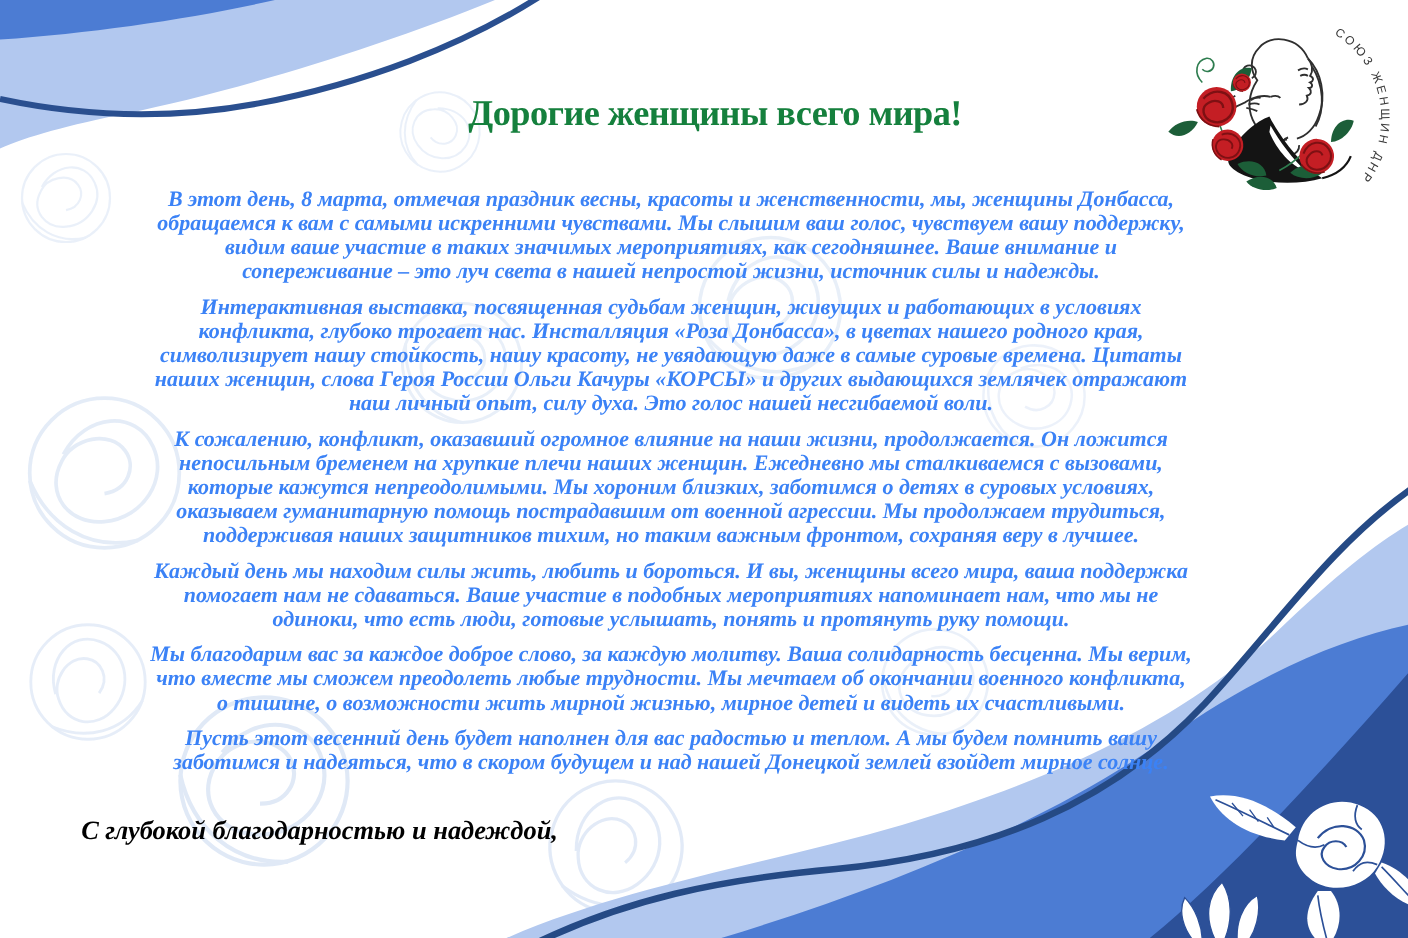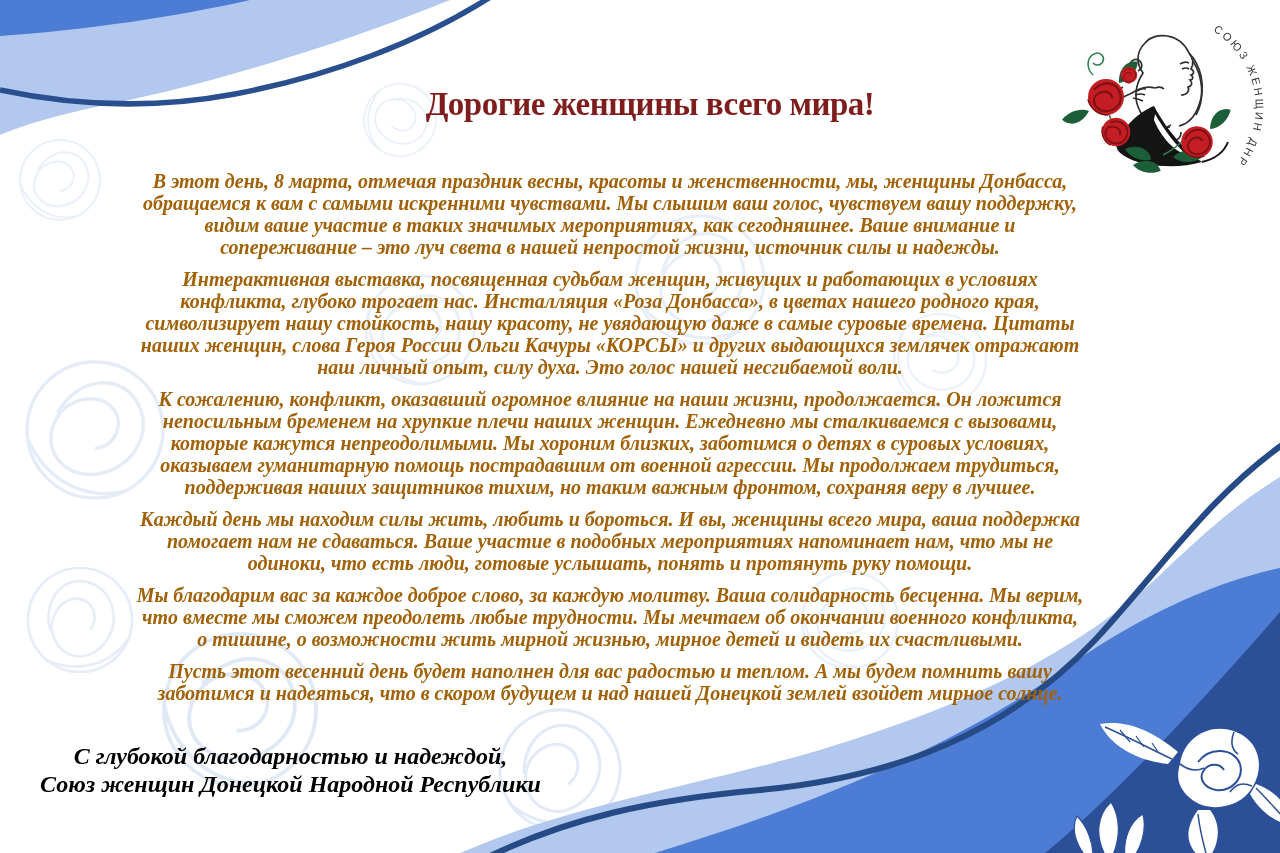--- a/index.html
+++ b/index.html
@@ -8,28 +8,28 @@
     width:1280px;height:853px;
     background:#ffffff;
     overflow:hidden;
     font-family:"Liberation Serif","DejaVu Serif",serif;
   }
   svg.decor{position:absolute;inset:0;z-index:0;}
   .content{position:absolute;inset:0;z-index:1;}
   .title{
     position:absolute;top:86px;left:20px;width:1260px;
     text-align:center;
-    font-weight:700;font-size:33px;color:#7f1d1d;
+    font-weight:700;font-size:33px;color:#15803d;
     letter-spacing:-0.5px;
   }
   .letter{
     position:absolute;top:170px;left:135px;width:950px;
     text-align:center;
     font-weight:700;font-style:italic;
-    font-size:20px;line-height:22px;color:#a16207;
+    font-size:20px;line-height:22px;color:#3b82f6;
   }
   .letter p{margin:0 0 10px 0;padding:0;}
   .signature{
     position:absolute;top:742px;left:38px;width:505px;
     text-align:center;
     font-weight:700;font-style:italic;
     font-size:24px;line-height:28px;color:#000000;
   }
 </style>
 </head>
@@ -152,17 +152,16 @@
       <p>В этот день, 8 марта, отмечая праздник весны, красоты и женственности, мы, женщины Донбасса, обращаемся к вам с самыми искренними чувствами. Мы слышим ваш голос, чувствуем вашу поддержку, видим ваше участие в таких значимых мероприятиях, как сегодняшнее. Ваше внимание и сопереживание – это луч света в нашей непростой жизни, источник силы и надежды.</p>
       <p>Интерактивная выставка, посвященная судьбам женщин, живущих и работающих в условиях конфликта, глубоко трогает нас. Инсталляция «Роза Донбасса», в цветах нашего родного края, символизирует нашу стойкость, нашу красоту, не увядающую даже в самые суровые времена. Цитаты наших женщин, слова Героя России Ольги Качуры «КОРСЫ» и других выдающихся землячек отражают наш личный опыт, силу духа. Это голос нашей несгибаемой воли.</p>
       <p>К сожалению, конфликт, оказавший огромное влияние на наши жизни, продолжается. Он ложится непосильным бременем на хрупкие плечи наших женщин. Ежедневно мы сталкиваемся с вызовами, которые кажутся непреодолимыми. Мы хороним близких, заботимся о детях в суровых условиях, оказываем гуманитарную помощь пострадавшим от военной агрессии. Мы продолжаем трудиться, поддерживая наших защитников тихим, но таким важным фронтом, сохраняя веру в лучшее.</p>
       <p>Каждый день мы находим силы жить, любить и бороться. И вы, женщины всего мира, ваша поддержка помогает нам не сдаваться. Ваше участие в подобных мероприятиях напоминает нам, что мы не одиноки, что есть люди, готовые услышать, понять и протянуть руку помощи.</p>
       <p>Мы благодарим вас за каждое доброе слово, за каждую молитву. Ваша солидарность бесценна. Мы верим, что вместе мы сможем преодолеть любые трудности. Мы мечтаем об окончании военного конфликта, о тишине, о возможности жить мирной жизнью, мирное детей и видеть их счастливыми.</p>
       <p>Пусть этот весенний день будет наполнен для вас радостью и теплом. А мы будем помнить вашу заботимся и надеяться, что в скором будущем и над нашей Донецкой землей взойдет мирное солнце.</p>
     </div>
 
     <div class="signature">
       <div>С глубокой благодарностью и надеждой,</div>
-      <div>Союз женщин Донецкой Народной Республики</div>
     </div>
   </div>
 
 </div>
 
 </body></html>

